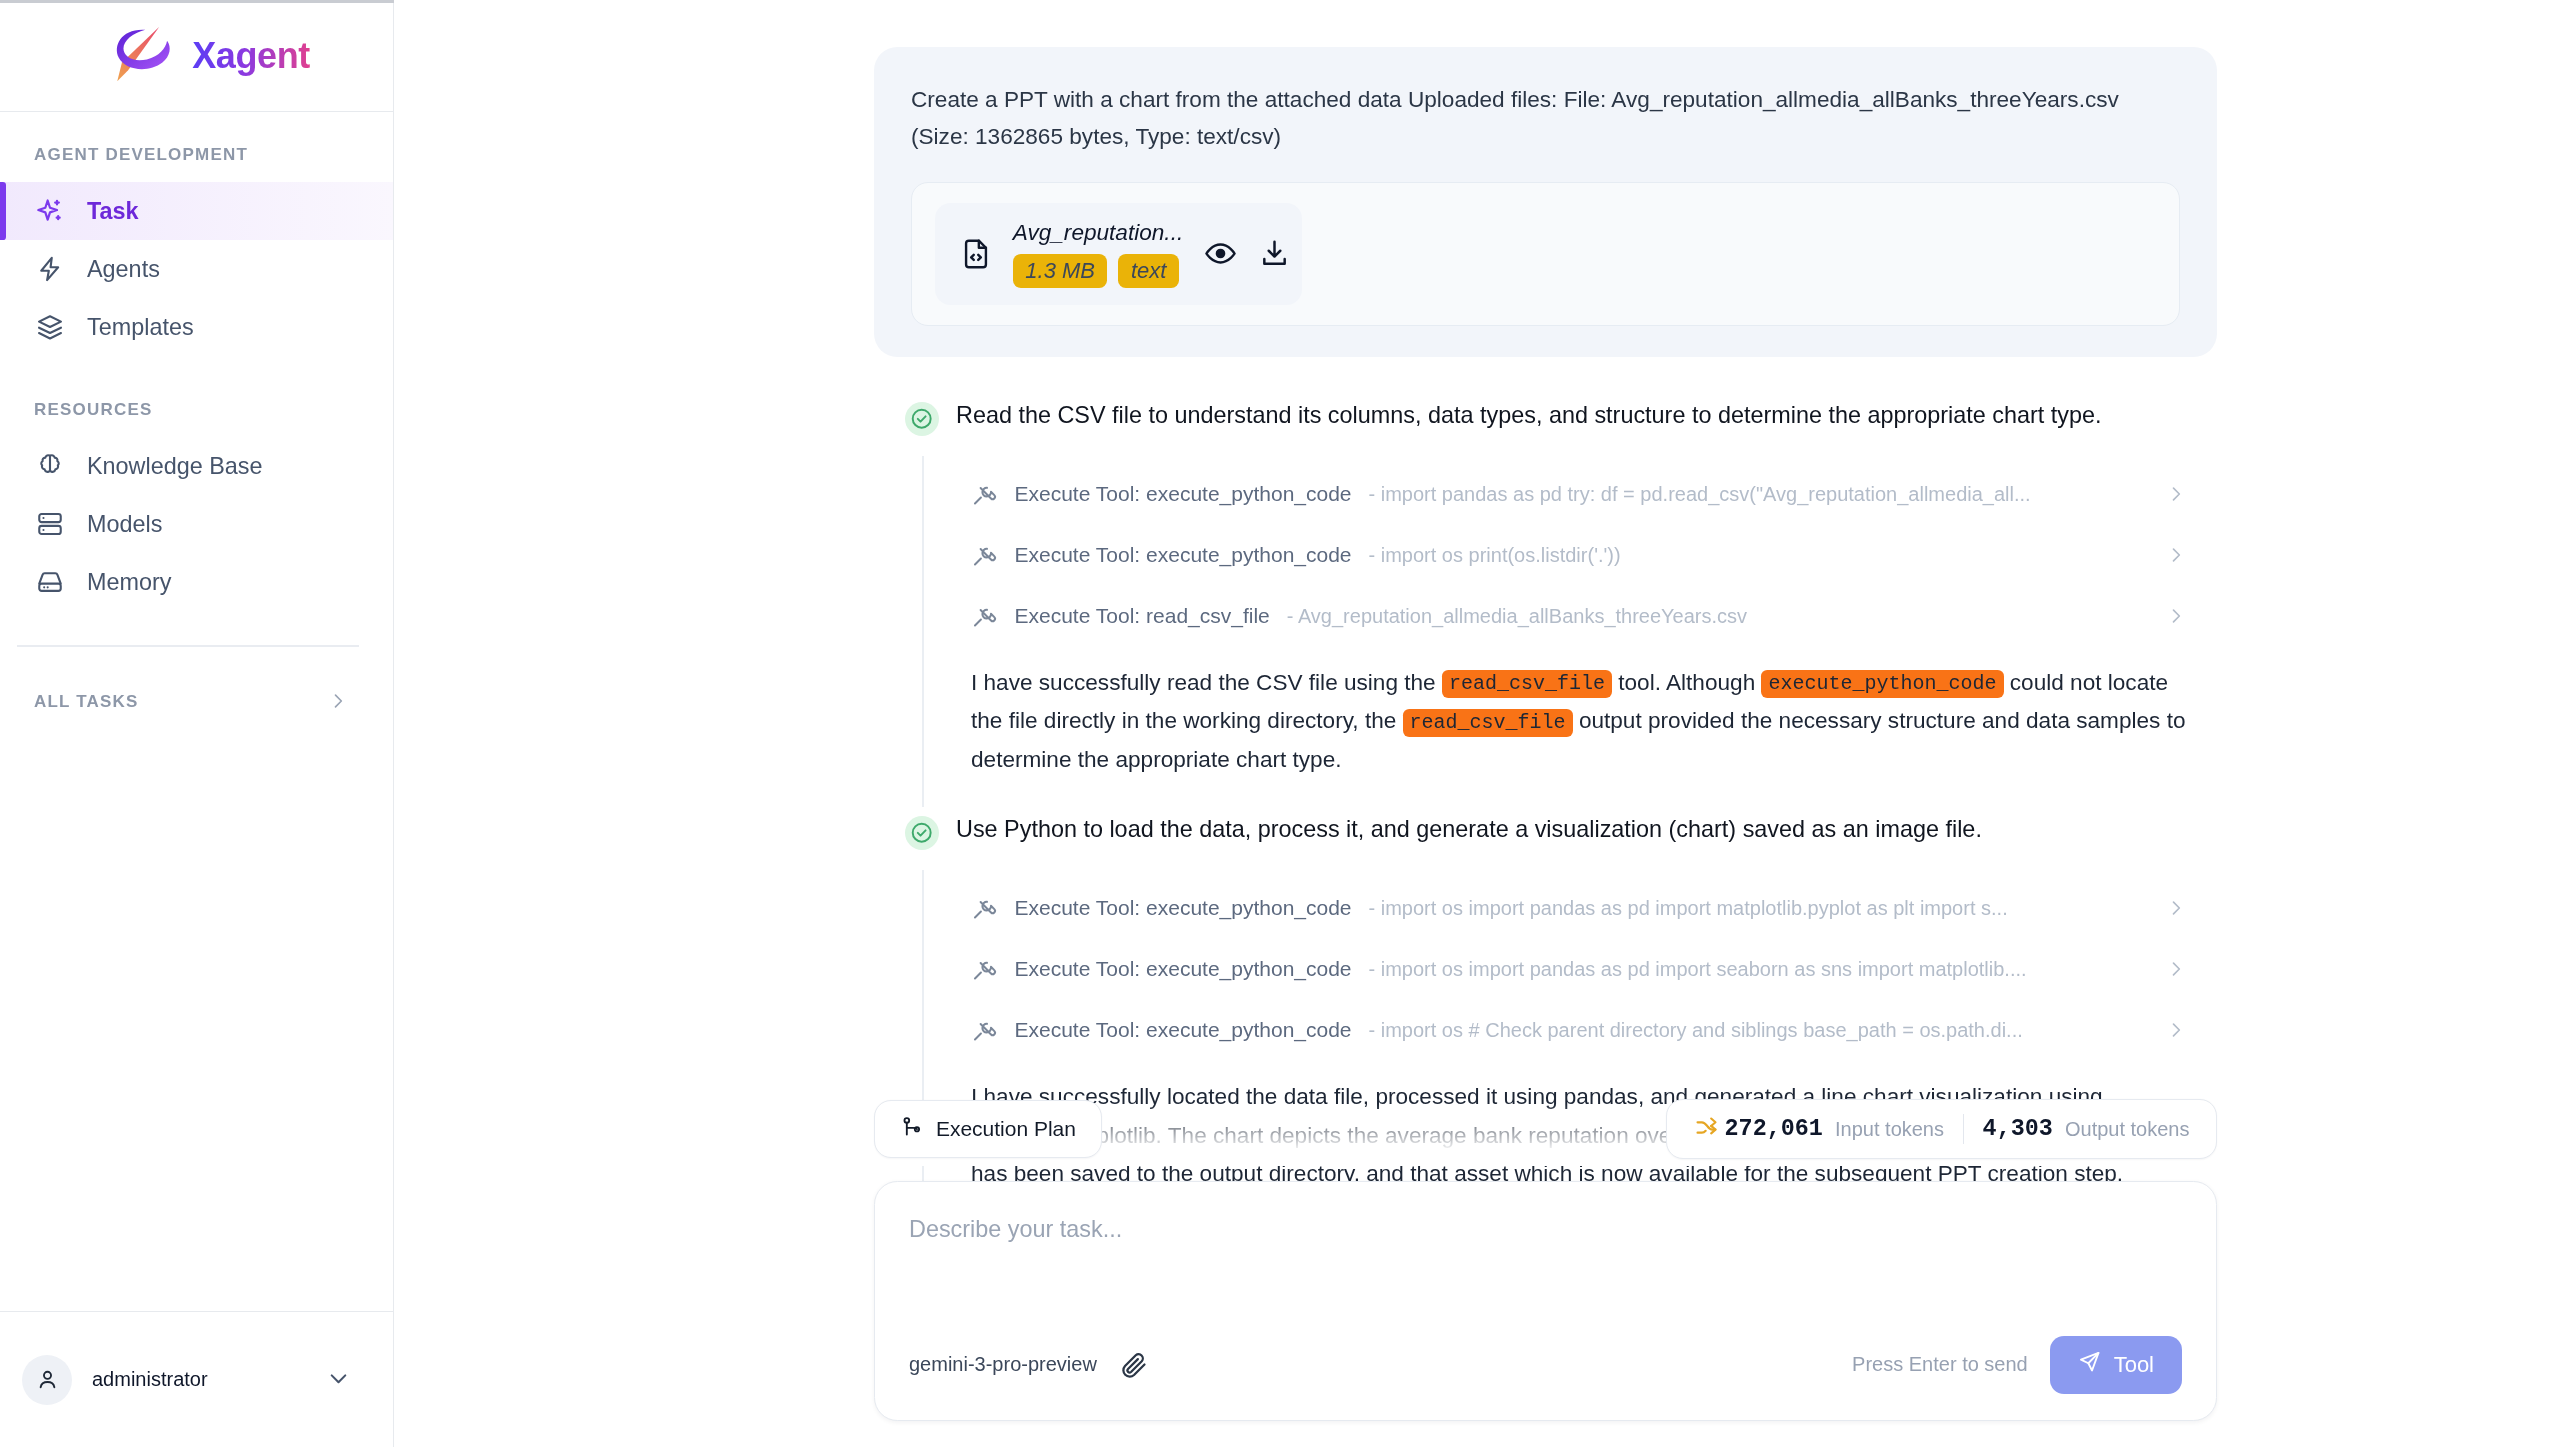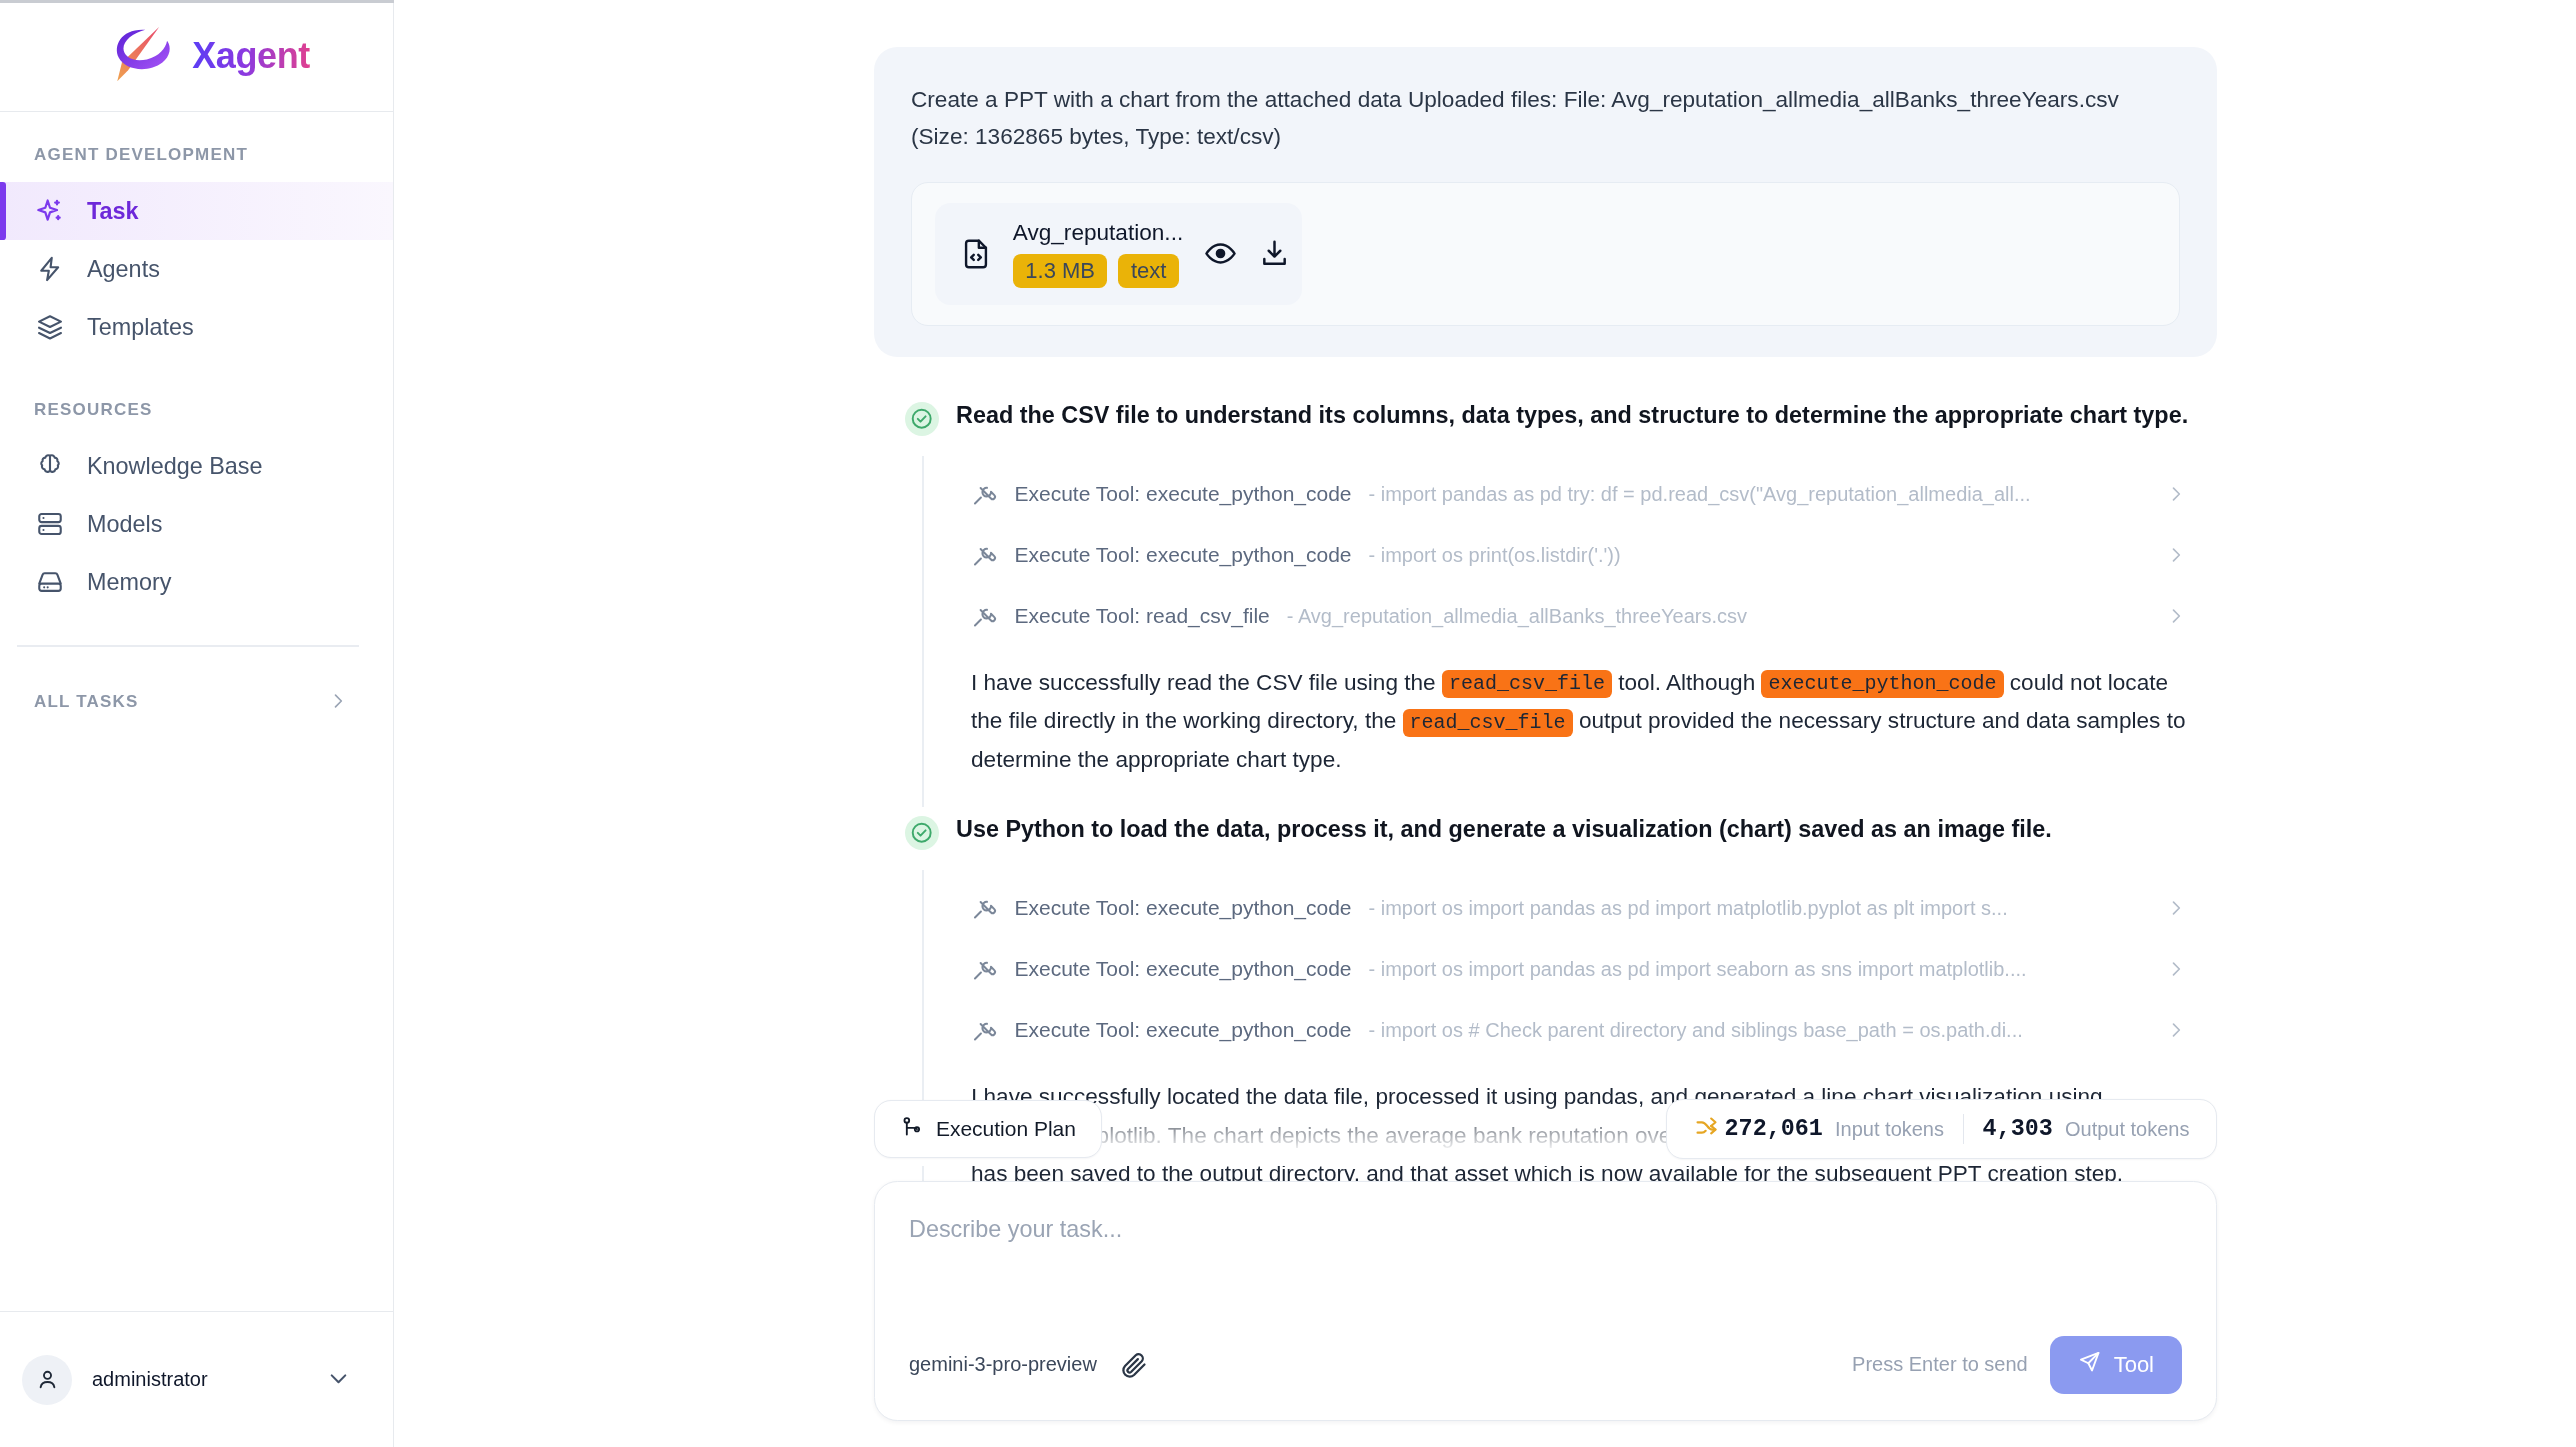--- a/index.html
+++ b/index.html
@@ -94,21 +94,21 @@
     font-size: 22.6px; line-height: 1.65; color: #2b3646;
   }
   .file-card-wrap {
     margin-top: 26.5px; background: #f8fafc;
     border: 1.6px solid #e6ecf3; border-radius: 17px;
     padding: 20px 23.4px;
   }
   .file-card {
     display: flex; align-items: center; gap: 20px;
     background: #f2f5fa; border-radius: 15.6px;
-    padding: 17px 23.4px; width: 367px;
+    padding: 17px 23.4px; width: 367px; font-style: italic;
   }
   .file-ico { width: 34px; height: 34px; flex: 0 0 34px; }
   .file-meta { flex: 1 1 auto; }
   .file-name { font-size: 22.6px; color: #0f172a; margin-bottom: 7.8px; }
   .file-tags { display: flex; gap: 11px; }
   .tag {
     font-size: 22px; color: #3b475a; background: #eab308;
     border-radius: 7.8px; padding: 3.9px 12.5px;
   }
   .file-actions { display: flex; gap: 20px; align-items: center; }
@@ -118,21 +118,21 @@
   .step { margin-bottom: 6.2px; }
   .step-head {
     display: flex; align-items: flex-start; gap: 17px;
     padding-left: 31px; margin-bottom: 20px;
   }
   .check-badge {
     width: 34px; height: 34px; flex: 0 0 34px; border-radius: 50%;
     background: #dcf5e3; display: flex; align-items: center; justify-content: center;
     margin-top: 3.1px;
   }
-  .step-title { font-size: 23.4px; font-weight: 700; color: #10151f; line-height: 1.45; }
+  .step-title { font-size: 23.4px; font-weight: 400; color: #10151f; line-height: 1.45; }
   .step-body {
     border-left: 2.3px solid #eaeef3;
     margin-left: 48px; padding: 7.8px 0 0 0;
   }
   .tool-row {
     display: flex; align-items: center; gap: 17px;
     padding: 12.5px 31px 12.5px 47px; cursor: pointer;
     min-height: 61px;
   }
   .wrench { width: 26.5px; height: 26.5px; flex: 0 0 26.5px; }

